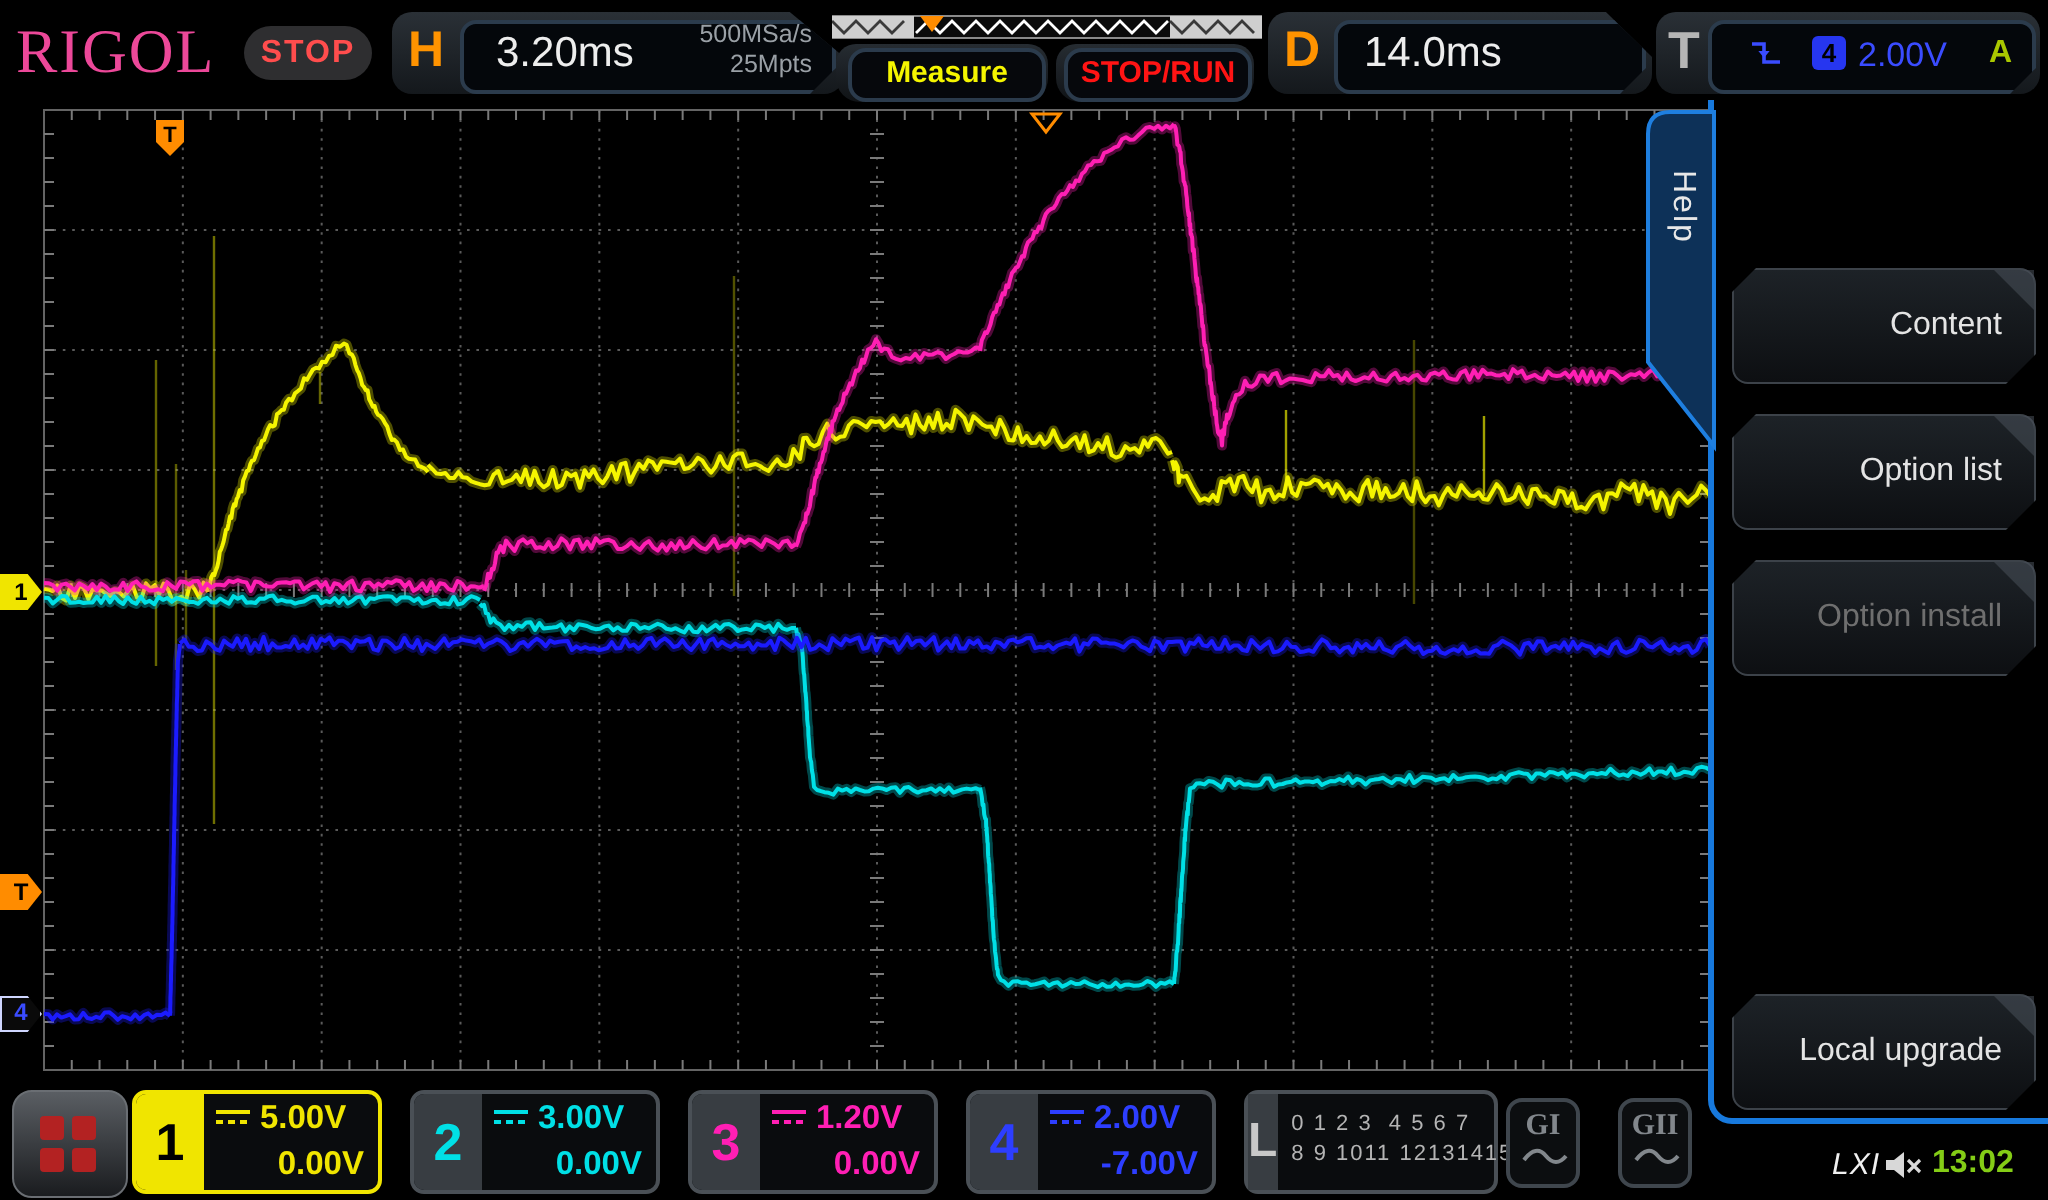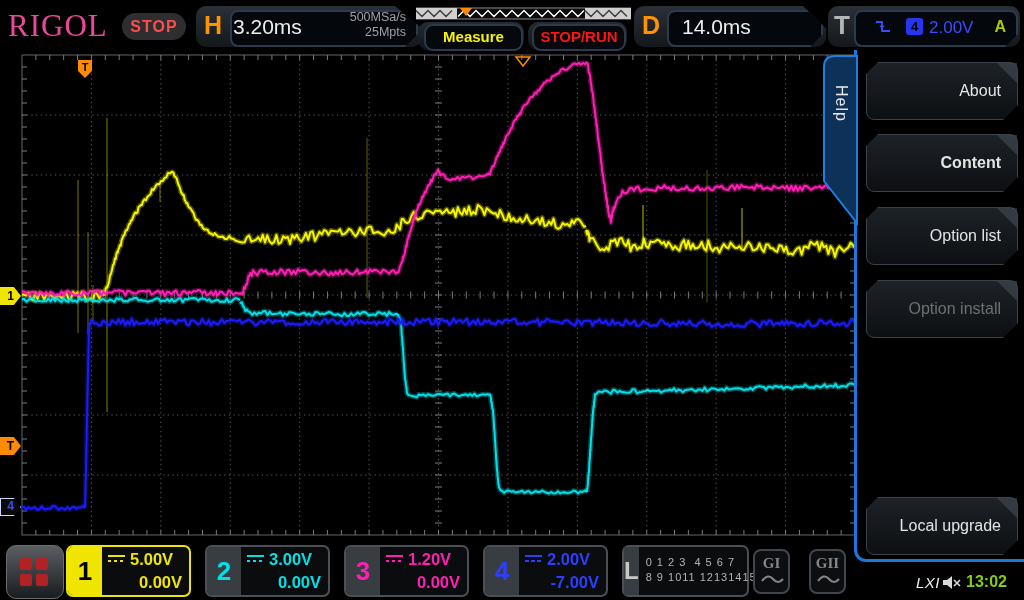--- a/index.html
+++ b/index.html
@@ -86,21 +86,21 @@
 <body>
 
 <div id="stage">
 
   <div class="abs" id="logo">RIGOL</div>
   <div class="abs" id="stop-badge">STOP</div>
 
   <div class="abs shell hshell" style="left:196px;top:6px;width:226px;height:41px;">
     <span class="abs biglabel" style="left:8px;top:5px;">H</span>
     <span class="infobox" style="left:34px;top:4px;width:184px;height:33px;"></span>
-    <span class="abs tval" style="left:37px;top:9px;">3.20ms</span>
+    <span class="abs tval" style="left:52px;top:9px;">3.20ms</span>
     <span class="abs srate" style="right:16px;top:4px;"><span>500MSa/s</span><br>
       <span>25Mpts</span></span>
   </div>
 
   <svg class="abs" id="zigzag-svg" style="left:416px;top:7px;" width="215" height="14">
       <rect x="0" y="1" width="215" height="11" fill="#0b0b0b" stroke="#8a8a8a" stroke-width="1"></rect>
       <rect x="0" y="1" width="41" height="11" fill="#cfcfcf"></rect>
       <rect x="169" y="1" width="46" height="11" fill="#cfcfcf"></rect>
       <polyline points="0,3.5 6,9.5 12,3.5 18,9.5 24,3.5 30,9.5 36,3.5" fill="none" stroke="#3a3a3a" stroke-width="1.4"></polyline>
       <polyline points="42,9.5 48,3.5 54,9.5 60,3.5 66,9.5 72,3.5 78,9.5 84,3.5 90,9.5 96,3.5 102,9.5 108,3.5 114,9.5 120,3.5 126,9.5 132,3.5 138,9.5 144,3.5 150,9.5 156,3.5 162,9.5 168,3.5" fill="none" stroke="#ffffff" stroke-width="1.4"></polyline>
@@ -501,22 +501,21 @@
   <div class="edge-marker" id="mk-ch1" style="background: rgb(240, 229, 0); top: 287px;">1</div>
   <div class="edge-marker" id="mk-trig" style="background: rgb(255, 140, 0); top: 437px;">T</div>
   <div class="edge-marker" id="mk-ch4" style="background: rgb(10, 10, 10); border: 1.5px solid rgb(207, 214, 255); color: rgb(58, 76, 255); box-sizing: border-box; line-height: 14px; top: 498px;">4</div>
 
   <div class="abs" id="menu-border"></div>
   <svg class="abs" style="left:821px;top:55px;" width="37" height="172">
     <path d="M36,1 L14,1 Q3,1 3,12 L3,126 L36,168 Z" fill="#0d3158" stroke="#1e7fe0" stroke-width="2"></path>
   </svg>
   <div class="abs" id="help-text">Help</div>
 
-  <div class="abs menu-btn" style="top:62px;">About</div>
-  <div class="abs menu-btn" style="top:134px;font-weight:bold;">Content</div>
+  <div class="abs menu-btn" style="top:134px;">Content</div>
   <div class="abs menu-btn" style="top:207px;">Option list</div>
   <div class="abs menu-btn disabled" style="top:280px;">Option install</div>
   <div class="abs menu-btn" style="top:497px;">Local upgrade</div>
 
   <div class="abs" id="menu-icon-btn">
     <span class="sq" style="left:13px;top:12px;"></span>
     <span class="sq" style="left:29px;top:12px;"></span>
     <span class="sq" style="left:13px;top:28px;"></span>
     <span class="sq" style="left:29px;top:28px;"></span>
   </div>

